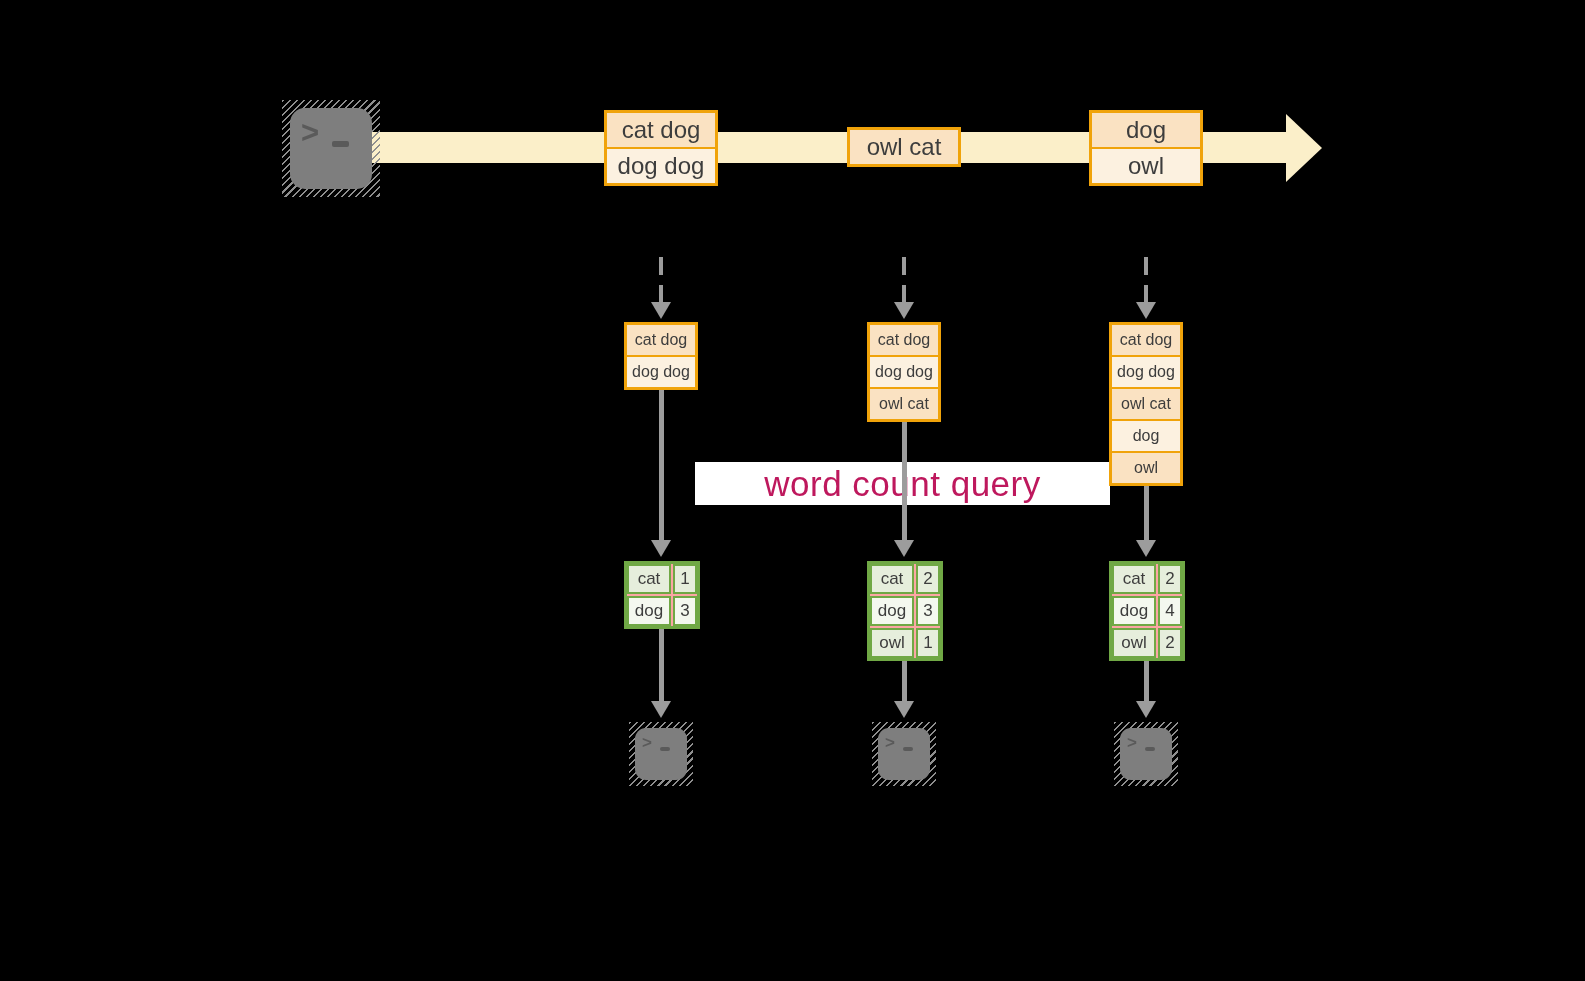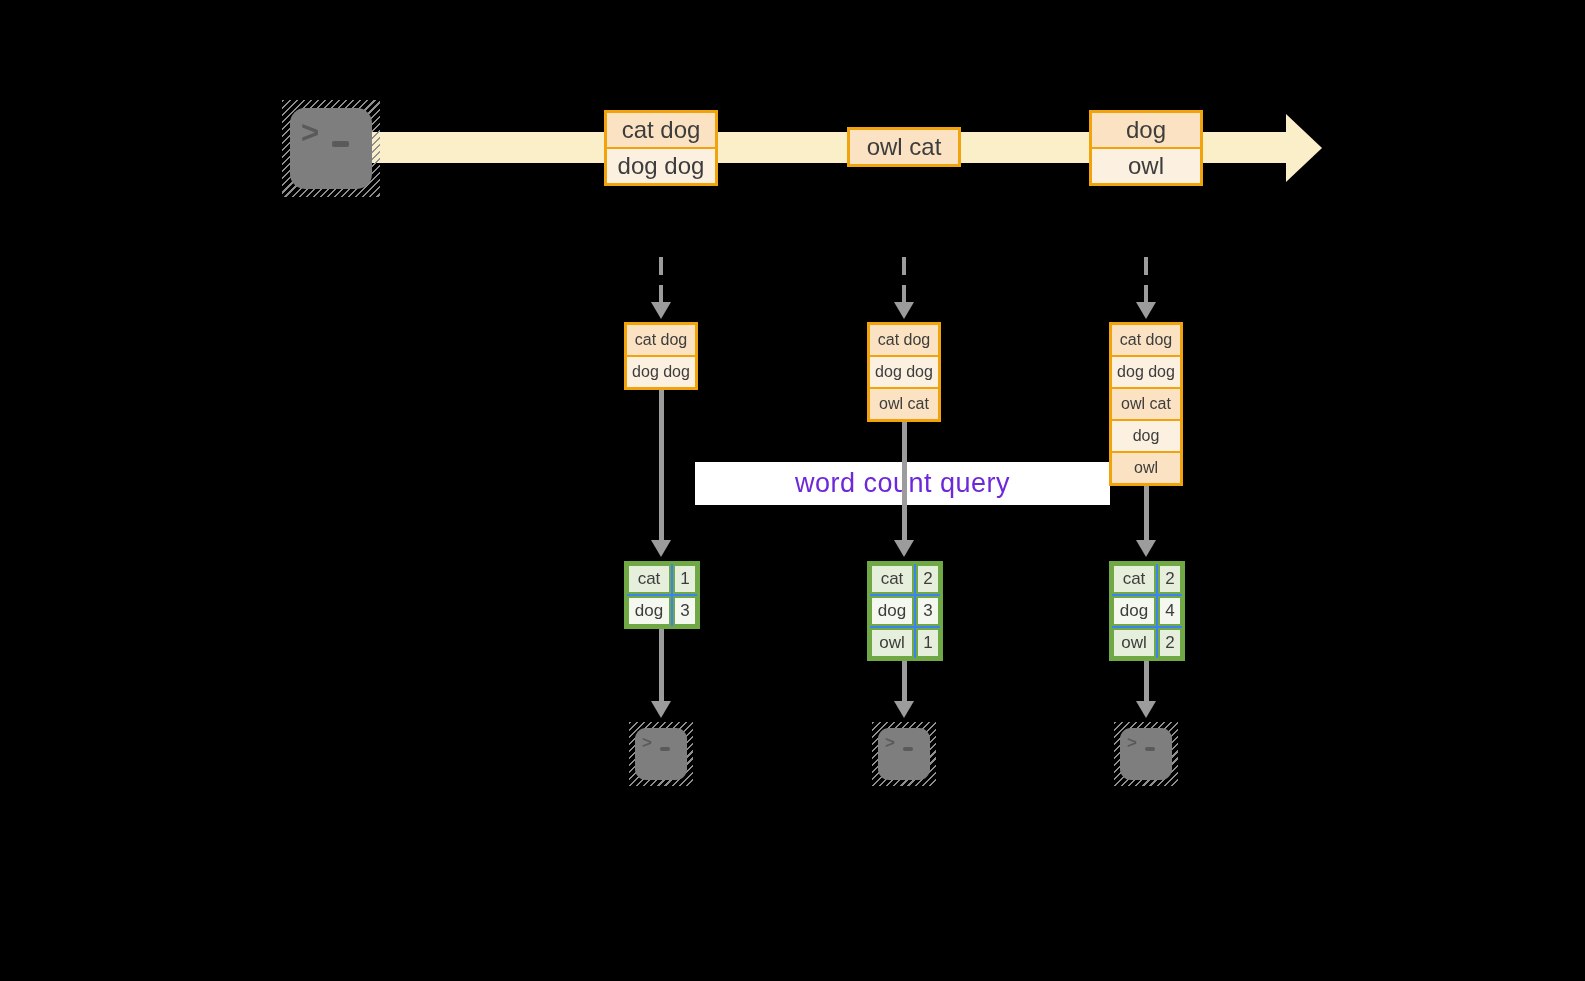--- a/index.html
+++ b/index.html
@@ -36,23 +36,23 @@
   .stack{width:74px;}
   .stack .ocell{height:30px;font-size:16px;}
   
   .shaft{position:absolute;width:5px;background:#9c9c9c;z-index:2;}
   .shaft.dashed{background:repeating-linear-gradient(to bottom,#9c9c9c 0 18px,transparent 18px 28px);width:4px;}
   .head{position:absolute;width:0;height:0;z-index:2;
     border-left:10px solid transparent;border-right:10px solid transparent;border-top:17px solid #9c9c9c;}
   
   .query-band{position:absolute;left:695px;top:462px;width:415px;height:43px;background:#ffffff;z-index:1;
     display:flex;align-items:center;justify-content:center;}
-  .query-text{font-size:27px;color:#6d28d9;letter-spacing:0.5px;}
+  .query-text{font-size:35px;color:#be185d;letter-spacing:0.5px;}
   
-  .gtable{position:absolute;z-index:2;background:#3b82f6;border:3px solid #70A845;
+  .gtable{position:absolute;z-index:2;background:#fca5a5;border:3px solid #70A845;
     display:grid;grid-template-columns:44px 24px;gap:2px;box-sizing:content-box;}
   .gcell{height:30px;display:flex;align-items:center;justify-content:center;
     font-size:17px;border:0;box-sizing:border-box;outline:2px solid #70A845;outline-offset:-2px;}
   .gcell.dark{background:#E6EEDC;}
   .gcell.light{background:#F4F8EF;}
 </style>
 </head>
 <body>
 
 <div class="canvas">

